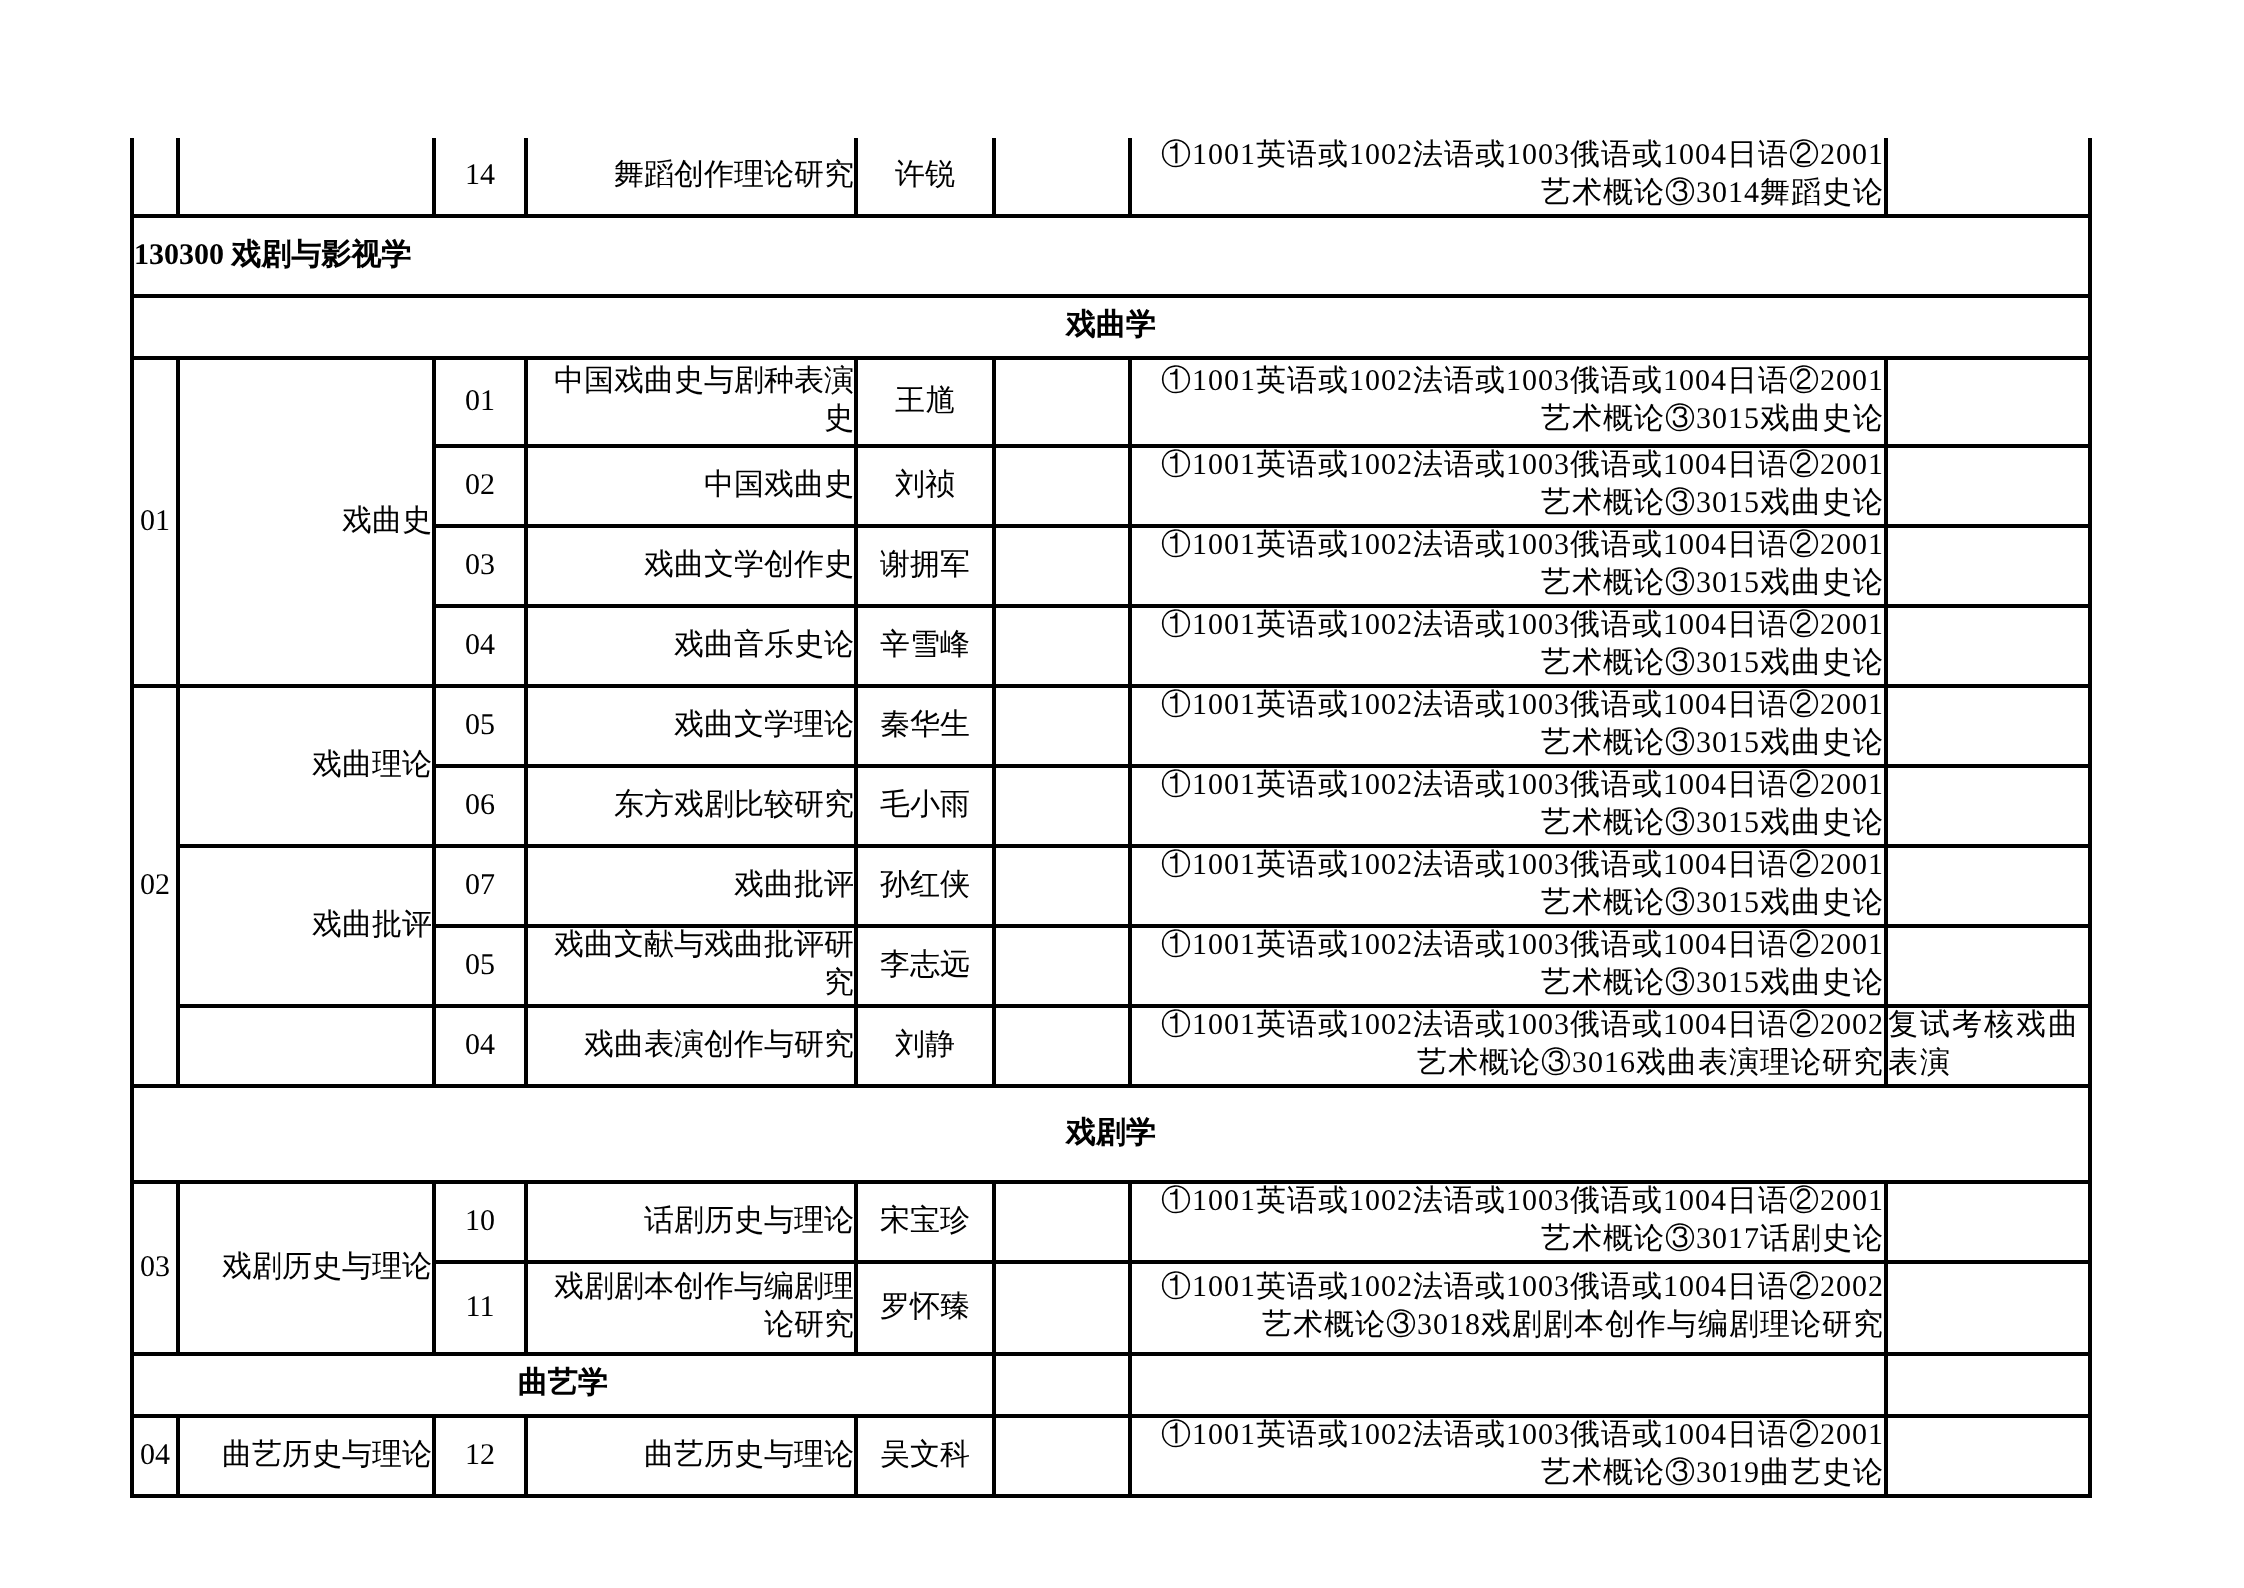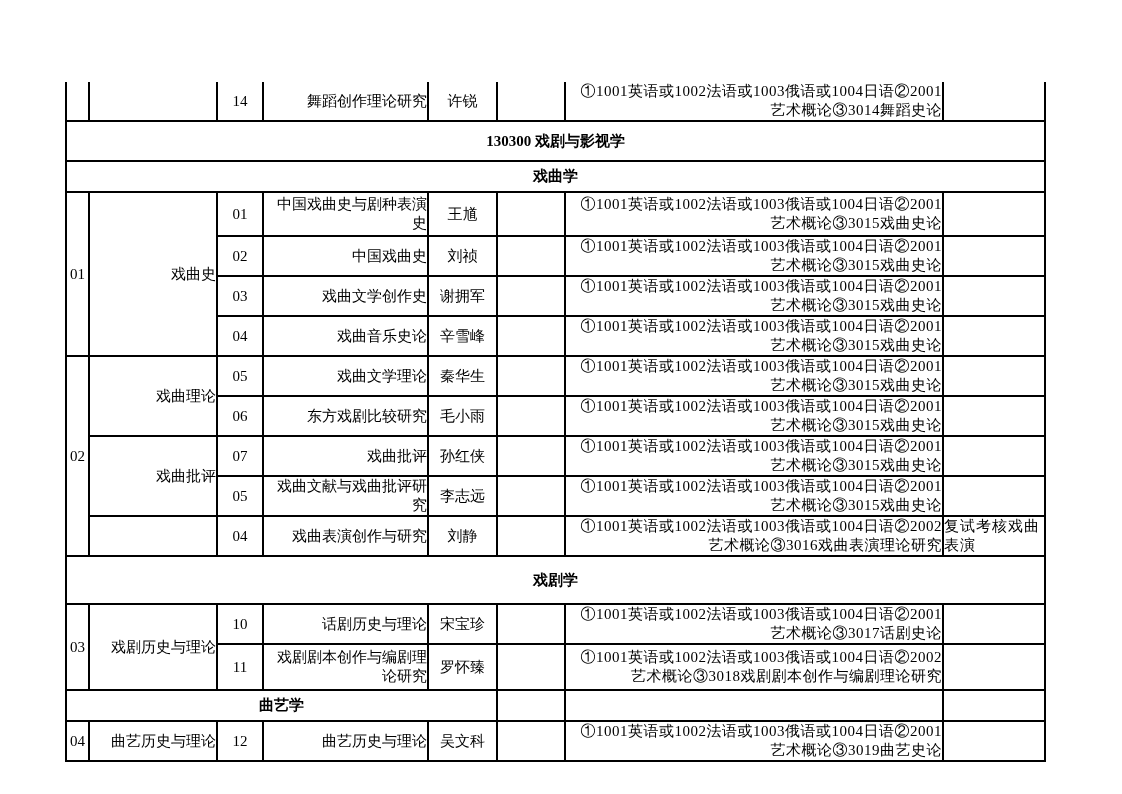--- a/index.html
+++ b/index.html
@@ -1,41 +1,41 @@
 <!DOCTYPE html>
 <html><head>
 <meta charset="utf-8">
 <style>
   html,body{margin:0;padding:0;background:#ffffff;}
   .page{
     position:relative;width:1122px;height:794px;background:#ffffff;overflow:hidden;
     font-family:"Liberation Serif","DejaVu Serif",serif;color:#000;
   }
   table.grid{
-    position:absolute;left:65px;top:82px;width:979px;
+    position:absolute;left:65px;top:69px;width:979px;
     border-collapse:collapse;table-layout:fixed;
   }
   table.grid td{
     border:2px solid #000;
     vertical-align:middle;
     font-size:15px;line-height:19px;
     padding:0;
     overflow:hidden;
     word-break:break-all;
   }
   tr.cut td{border-top:none;}          
   td.gnum{text-align:center;}
   td.gcat{text-align:right;}
   td.num{text-align:center;}
   td.dir{text-align:right;padding:0 3px;}
   td.sup{text-align:center;}
   td.gap{}
   td.subj{text-align:right;padding:0 3px;font-size:14px;line-height:18px;letter-spacing:0.5px;font-family:Liberation Serif, serif;}
   td.rem{text-align:left;padding:0 2px;font-size:14px;line-height:18px;letter-spacing:1px;}
-  td.prog{text-align:center;font-weight:bold;font-size:16px;}
+  td.prog{font-weight:bold;font-size:16px;}
   td.section{text-align:center;font-weight:bold;font-size:17px;padding:0 4px;}
 </style>
 </head>
 <body>
 
 <div class="page">
   <table class="grid">
     <colgroup>
       <col style="width:23px">
         <col style="width:128px">

